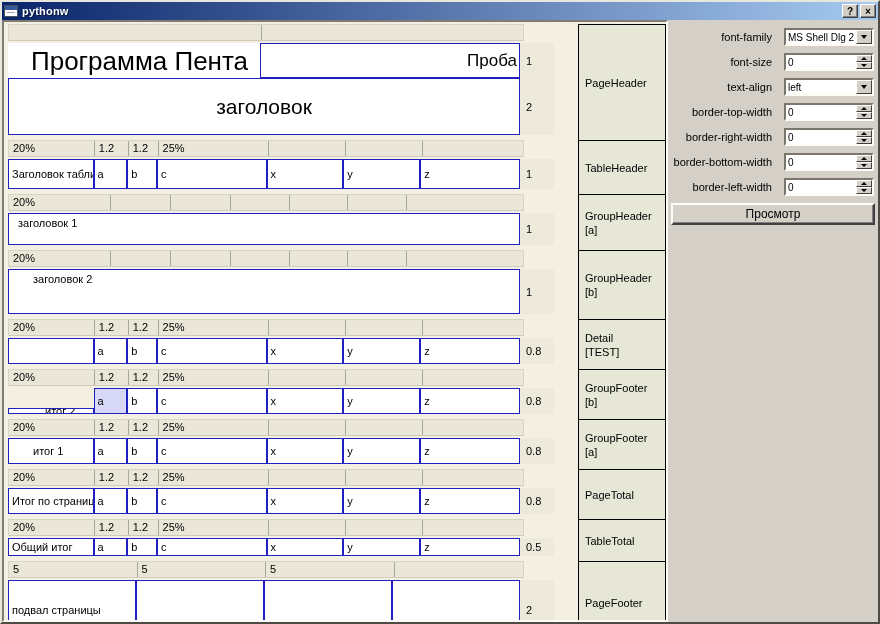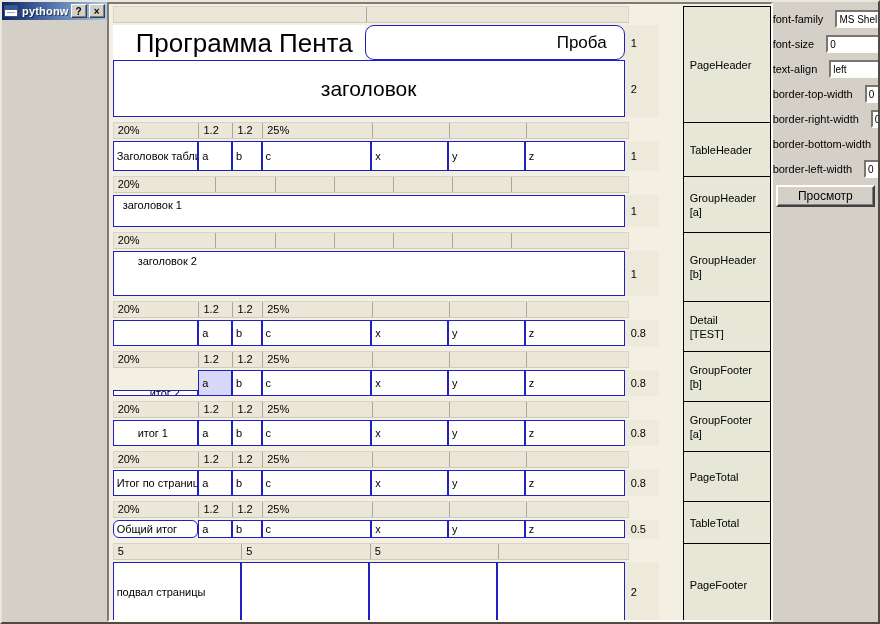--- a/index.html
+++ b/index.html
@@ -3,21 +3,21 @@
 <meta charset="utf-8">
 <style>
   * { margin:0; padding:0; box-sizing:border-box; }
   html,body { background:#808080; }
   body { font-family:"Liberation Sans", sans-serif; }
 
   .window{
     width:880px; height:624px; overflow:hidden;
     background:#d4d0c8;
     border:2px solid; border-color:#e9e6dd #4e4b44 #4e4b44 #e9e6dd;
-    display:flex; 
+    display:flex; flex-direction:column;
   }
 
   
   .titlebar{
     height:18px; flex:0 0 18px;
     background:linear-gradient(90deg, var(--tb-from,#0a246a) 0%, var(--tb-to,#a6caf0) 100%);
     display:flex; align-items:center; padding:1px 2px;
   }
   .appicon{ width:14px; height:12px; background:#fff; border:1px solid #44505f; position:relative; flex:0 0 14px;}
   .appicon .bar{ position:absolute; left:0; top:0; right:0; height:4px; background:#36589c; }
@@ -57,21 +57,21 @@
   .drow{ flex:1; display:flex; }
   .cell{
     background:#fff; border:1px solid var(--cell-border,#2020c0);
     font-size:11px; color:#000; display:flex; align-items:center;
     padding-left:3px; overflow:hidden; white-space:nowrap;
   }
   .cell.noborder{ border-color:transparent; }
   .cell.big{ font-size:26px; line-height:1; padding-left:1px; overflow:visible; z-index:1; }
   .cell.t18{ font-size:17px; }
   .cell.t22{ font-size:21px; }
-  .cell.right{ justify-content:flex-end; padding-right:17px;border-radius:9px; }
+  .cell.right{ justify-content:flex-end; padding-right:2px; }
   .cell.center{ justify-content:center; padding-left:0; }
   .cell.sel{ background:var(--sel-bg,#d7d7f7); }
   .cell.vtop{ align-items:flex-start; padding-top:3px; }
   .cell.ind1{ padding-left:9px; }
   .cell.ind2{ padding-left:24px; }
   .cell.ind3{ padding-left:36px;margin-top:20px; }
 
   .rnum{ flex:0 0 34px; width:34px; display:flex; align-items:center;
          font-size:11px; color:#000; padding-left:6px; background:#edeadc; }
 
@@ -348,21 +348,21 @@
                 <div class="mcell" style="flex: 0 0 16.7%;">20%</div>
                 <div class="mcell" style="flex: 0 0 6.6%;">1.2</div>
                 <div class="mcell" style="flex: 0 0 5.8%;">1.2</div>
                 <div class="mcell" style="flex: 0 0 21.4%;">25%</div>
                 <div class="mcell" style="flex: 0 0 15%;"></div>
                 <div class="mcell" style="flex: 0 0 15%;"></div>
                 <div class="mcell" style="flex: 0 0 19.5%;"></div>
               </div>
               <div class="rwrap">
                 <div class="drow" style="height: 18px;">
-                  <div class="cell" style="flex: 0 0 16.7%; border-radius: 6px;">Общий итог</div>
+                  <div class="cell" style="flex: 0 0 16.7%;">Общий итог</div>
                   <div class="cell" style="flex: 0 0 6.6%;">a</div>
                   <div class="cell" style="flex: 0 0 5.8%;">b</div>
                   <div class="cell" style="flex: 0 0 21.4%;">c</div>
                   <div class="cell" style="flex: 0 0 15%;">x</div>
                   <div class="cell" style="flex: 0 0 15%;">y</div>
                   <div class="cell" style="flex: 0 0 19.5%;">z</div>
                 </div>
                 <div class="rnum">0.5</div>
               </div>
             </div>

